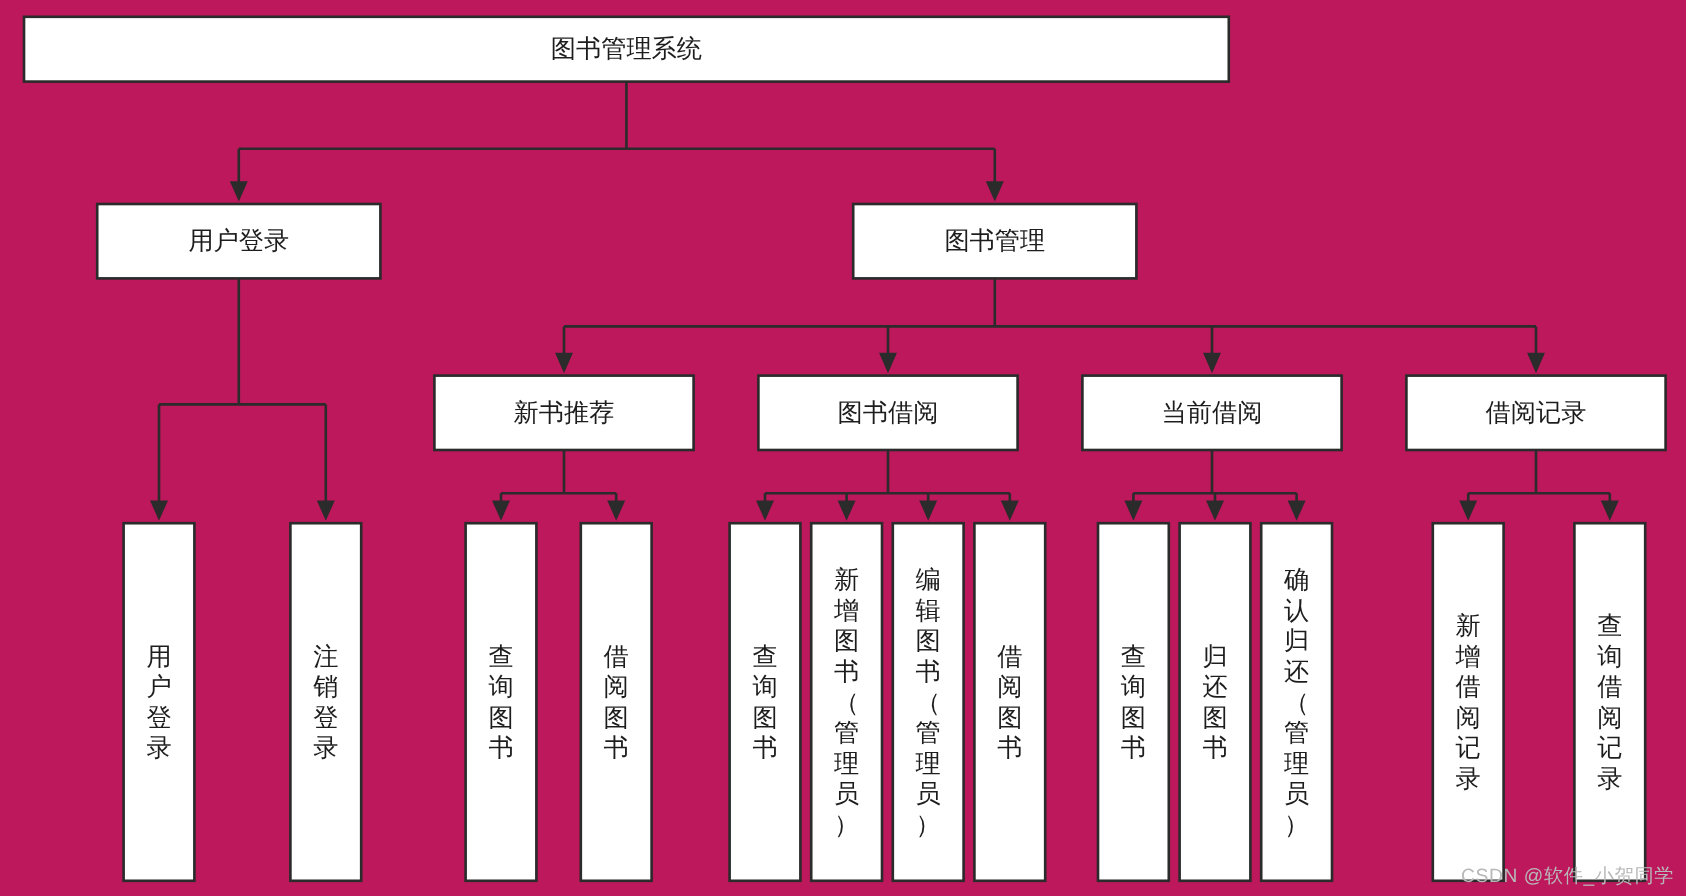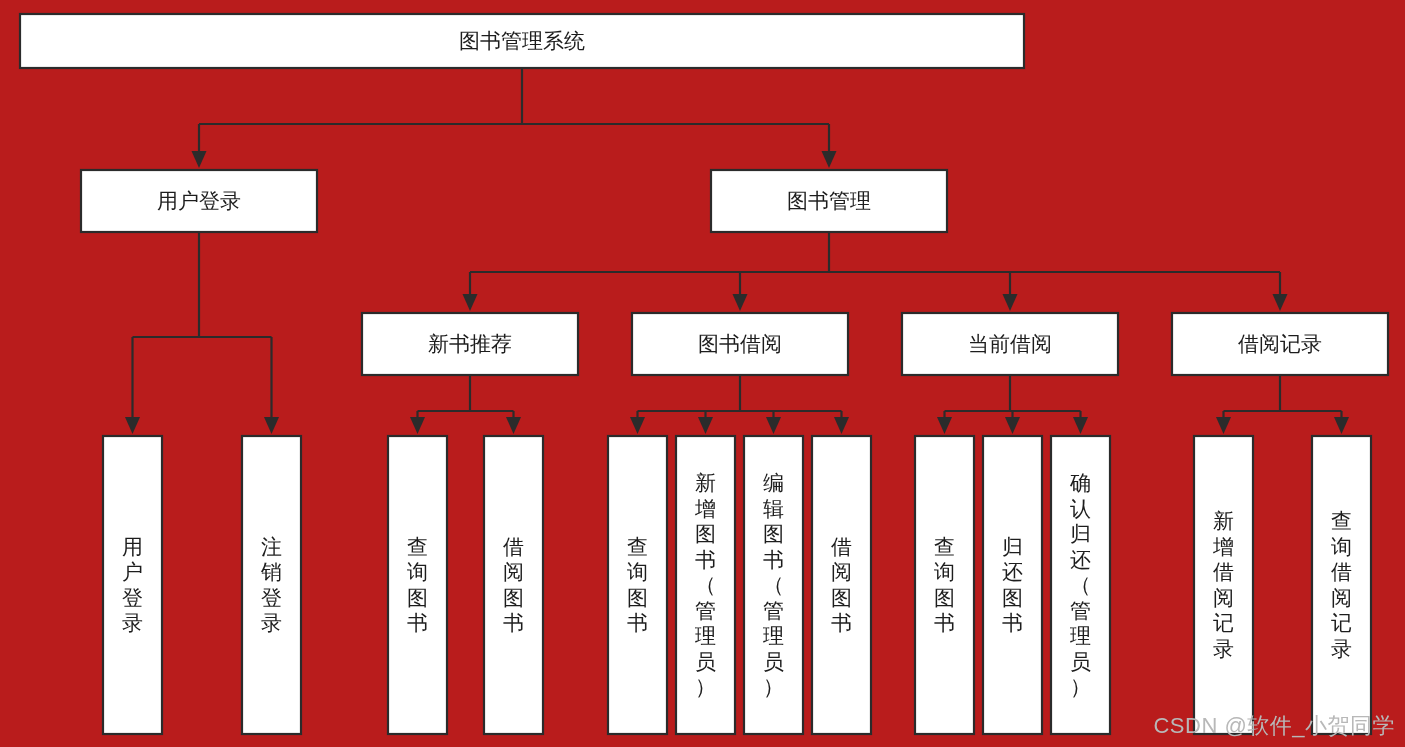--- a/index.html
+++ b/index.html
@@ -10,21 +10,21 @@
   body {
     width: 1405px;
     height: 747px;
     font-family: "Liberation Sans", "DejaVu Sans", sans-serif;
     overflow: hidden;
   }
   #diagram-root {
     position: relative;
     width: 1405px;
     height: 747px;
-    background: #b91c1c;
+    background: #be185d;
   }
   svg#diagram-svg {
     position: absolute;
     top: 0;
     left: 0;
     width: 1405px;
     height: 747px;
     display: block;
   }
   .node-box {
@@ -53,21 +53,21 @@
     font-family: "Liberation Sans", "DejaVu Sans", sans-serif;
     font-size: 21px;
     fill: #1d1d1d;
     text-anchor: middle;
   }
   .watermark {
     position: absolute;
     right: 10px;
     bottom: 6px;
     font-family: "Liberation Sans", "DejaVu Sans", sans-serif;
-    font-size: 22px;
+    font-size: 16px;
     color: #b8b8b8;
     letter-spacing: 0.5px;
     white-space: nowrap;
     user-select: none;
   }
 </style>
 </head>
 <body>
 
 <div id="diagram-root">

